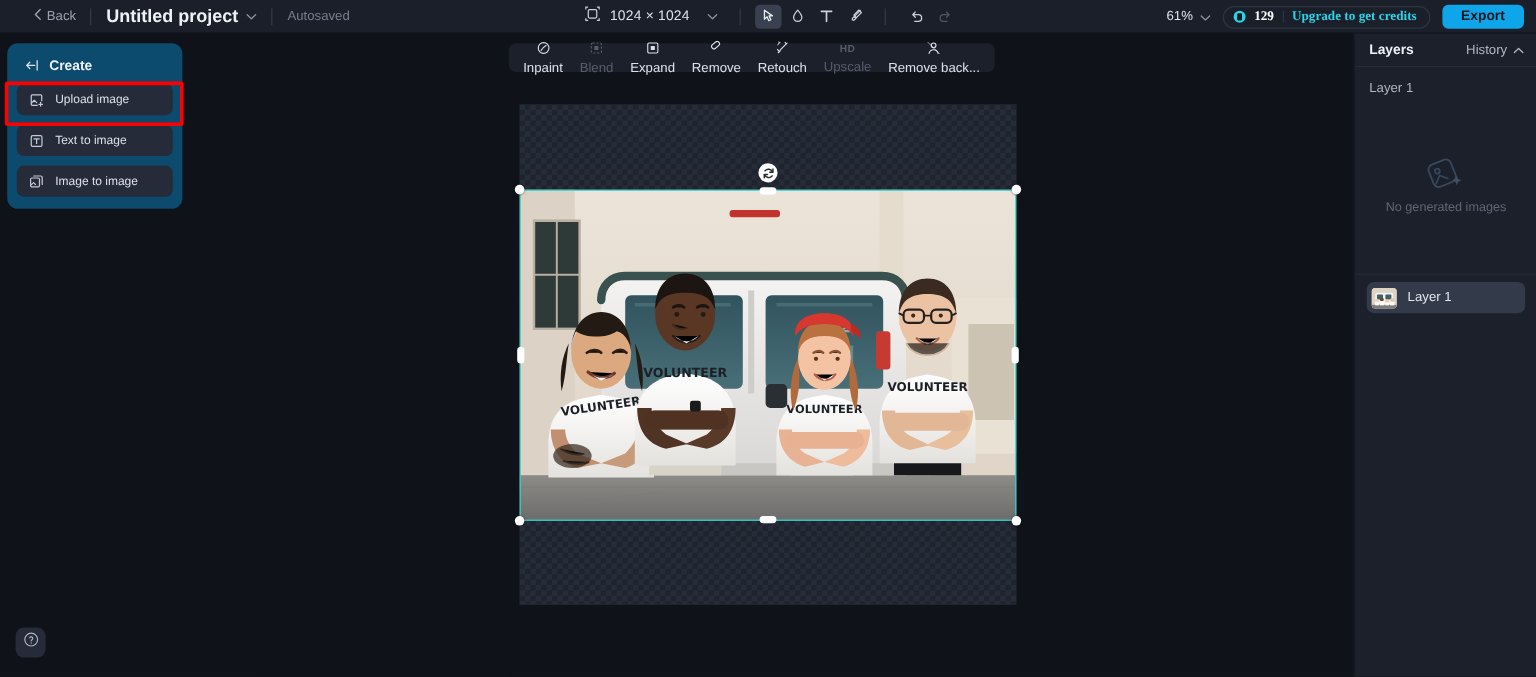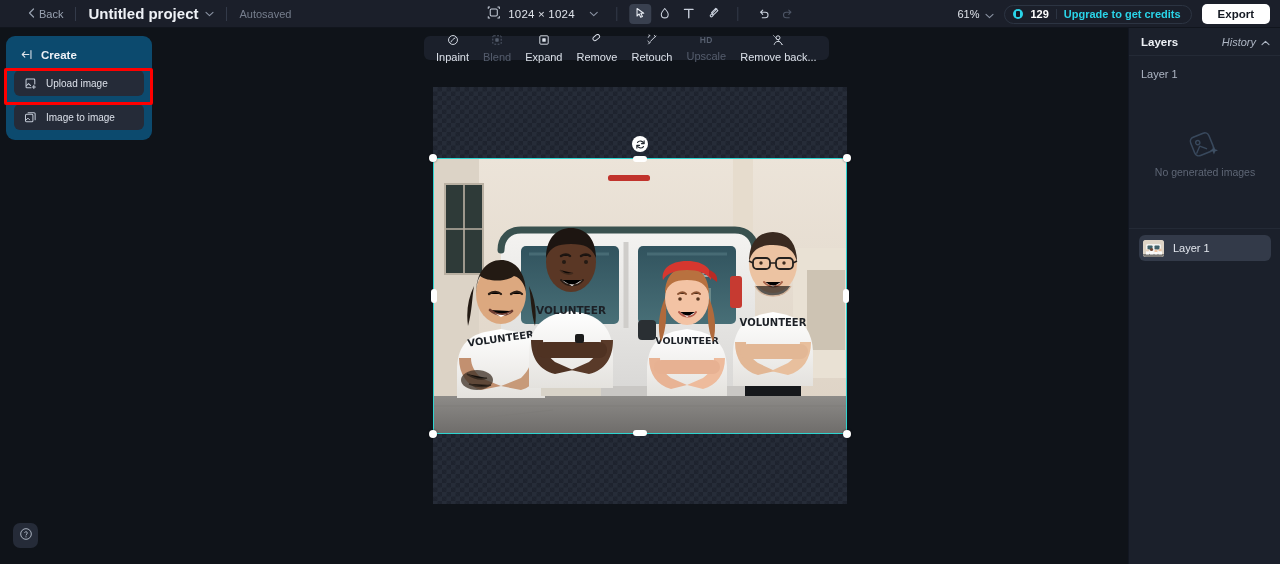--- a/index.html
+++ b/index.html
@@ -48,35 +48,35 @@
 
   .tb-right {
     position: absolute; right: 10px; top: 0; height: 28px;
     display: flex; align-items: center; gap: 10px;
   }
   .zoom-btn { display: flex; align-items: center; gap: 6px; cursor: pointer; }
   .zoom-val { font-size: 11px; color: #dfe3ea; }
   .credits-pill {
     display: flex; align-items: center; gap: 7px;
     border: 1px solid #2c3442; border-radius: 11px;
-    padding: 2px 10px 2px 8px; height: 19px; cursor: pointer;
+    padding: 2px 10px 2px 8px; height: 19px; cursor: pointer; font-family: Liberation Serif, serif;
   }
   .coin {
     width: 10px; height: 10px; border-radius: 50%;
     background: #2ad4e8; position: relative; flex: 0 0 auto;
   }
   .coin::after {
     content: ""; position: absolute; left: 3px; top: 2px;
     width: 4px; height: 6px; border-radius: 1px; background: #121722;
   }
   .credits-num { font-size: 11px; font-weight: bold; color: #fff; }
   .pill-sep { width: 1px; height: 10px; background: #2c3442; }
   .upgrade-link { font-size: 11px; font-weight: bold; color: #2ad4e8; }
   .export-btn {
-    background: #ffffff; color: #141922; font-size: 11.5px; font-weight: bold;
+    background: #0ea5e9; color: #141922; font-size: 11.5px; font-weight: bold;
     border-radius: 5px; padding: 4px 16px; cursor: pointer;
   }
 
   
   .sidebar {
     position: absolute; left: 6px; top: 36px; width: 146px;
     background: #0c4a6e; border-radius: 9px; padding: 8px 8px 10px 8px;
   }
   .create-row {
     display: flex; align-items: center; gap: 8px;
@@ -175,21 +175,21 @@
   
   .rpanel {
     position: absolute; right: 0; top: 28px; width: 152px; height: 536px;
     background: #1b202b; border-left: 1px solid #121722;
   }
   .rp-header {
     height: 28px; display: flex; align-items: center; justify-content: space-between;
     padding: 0 10px 0 12px; border-bottom: 1px solid #242a36;
   }
   .rp-title { font-size: 11.5px; font-weight: bold; color: #eef1f6; }
-  .rp-history { display: flex; align-items: center; gap: 5px; font-size: 11px; color: #aeb6c4; cursor: pointer; font-style: italic; }
+  .rp-history { display: flex; align-items: center; gap: 5px; font-size: 11px; color: #aeb6c4; cursor: pointer; }
   .rp-layername { font-size: 11px; color: #aeb6c4; padding: 12px 0 0 12px; }
   .empty-block {
     position: absolute; left: 0; top: 100px; width: 152px;
     display: flex; flex-direction: column; align-items: center; 
   }
   .empty-txt { font-size: 10.5px; color: #5e6675; }
   .rp-divider { position: absolute; left: 0; top: 200px; width: 152px; height: 1px; background: #242a36; }
   .layer-row {
     position: absolute; left: 10px; top: 207px; width: 132px; height: 26px;
     background: #333a49; border-radius: 6px;
@@ -314,20 +314,29 @@
       <span class="side-icon">
         <svg width="13" height="13" viewBox="0 0 14 14" fill="none">
             <path d="M11.6 7.6V3.1a.9.9 0 0 0-.9-.9H3.1a.9.9 0 0 0-.9.9v7.6a.9.9 0 0 0 .9.9h4.5" stroke="#c3cad6" stroke-width="1.1" stroke-linecap="round"></path>
             <path d="m2.6 9.3 2.3-2.2 2.2 2.1" stroke="#c3cad6" stroke-width="1.1" stroke-linecap="round" stroke-linejoin="round"></path>
             <path d="M10.6 9v3.3M9 10.7h3.3" stroke="#c3cad6" stroke-width="1.1" stroke-linecap="round"></path>
           </svg>
       </span>
       <span class="side-item-label">Upload image</span>
     </div>
 
+    <div class="side-item">
+      <span class="side-icon">
+        <svg width="13" height="13" viewBox="0 0 14 14" fill="none">
+            <rect x="2.2" y="2.2" width="9.6" height="9.6" rx="1.3" stroke="#c3cad6" stroke-width="1.1"></rect>
+            <path d="M4.6 5h4.8M7 5v4.2" stroke="#c3cad6" stroke-width="1.1" stroke-linecap="round"></path>
+          </svg>
+      </span>
+      <span class="side-item-label">Text to image</span>
+    </div>
 
     <div class="side-item">
       <span class="side-icon">
         <svg width="13" height="13" viewBox="0 0 14 14" fill="none">
             <rect x="1.6" y="3.6" width="8" height="8" rx="1.2" stroke="#c3cad6" stroke-width="1.1"></rect>
             <path d="M4.4 1.8h6.4a1.2 1.2 0 0 1 1.2 1.2v6.4" stroke="#c3cad6" stroke-width="1.1" stroke-linecap="round"></path>
             <path d="m2.3 9.6 2-1.9 1.8 1.8" stroke="#c3cad6" stroke-width="1.05" stroke-linecap="round" stroke-linejoin="round"></path>
           </svg>
       </span>
       <span class="side-item-label">Image to image</span>

